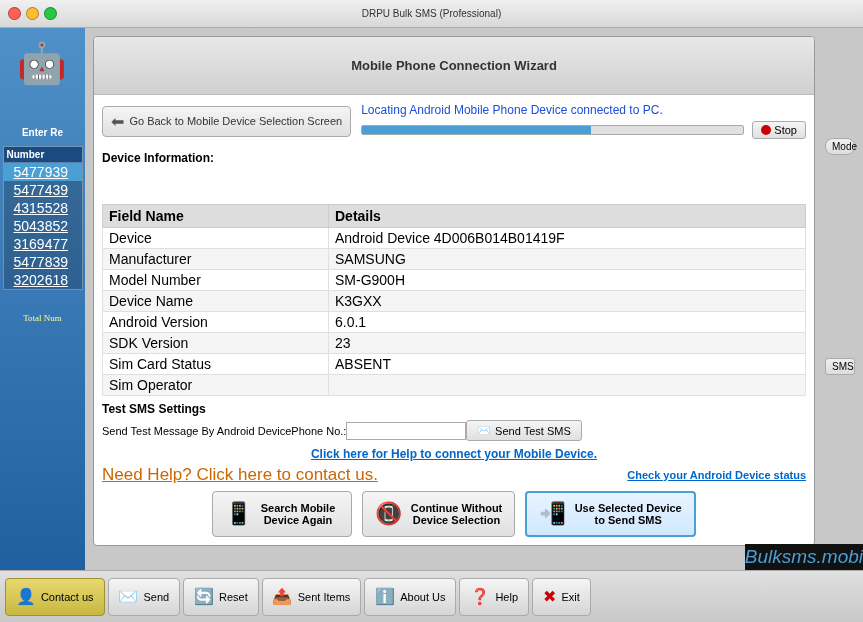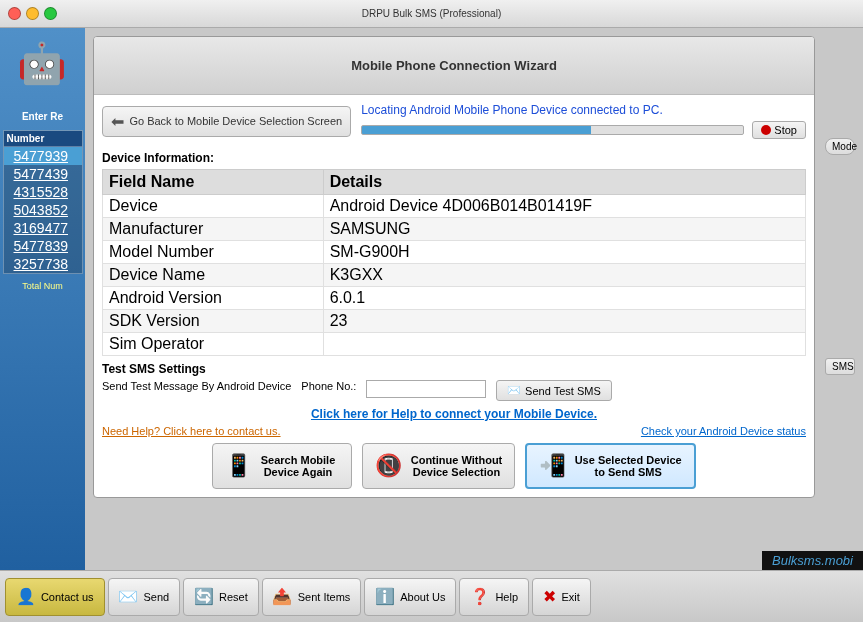--- a/index.html
+++ b/index.html
@@ -140,21 +140,22 @@
     
     .device-info-label {
       font-weight: bold;
       font-size: 12px;
       margin: 4px 0;
     }
 
     .info-table {
       width: 100%;
       border-collapse: collapse;
-      font-size: 16px;
+      font-size: 14px;
+      margin-top: 35px;
     }
     .info-table thead tr {
       background: #ddd;
     }
     .info-table th {
       text-align: left;
       padding: 3px 6px;
       border: 1px solid #ccc;
       font-weight: bold;
     }
@@ -170,22 +171,21 @@
     }
 
     
     .test-sms-label {
       font-weight: bold;
       font-size: 12px;
       margin: 6px 0 4px 0;
     }
     .test-sms-row {
       display: flex;
-      align-items: flex-start;
-      gap: 10px;
+      align-items: center;
     }
     .test-sms-text {
       font-size: 11px;
     }
     .phone-label {
       font-size: 11px;
     }
     .phone-input {
       border: 1px solid #aaa;
       padding: 2px 4px;
@@ -219,28 +219,29 @@
     
     .bottom-section {
       display: flex;
       align-items: center;
       justify-content: space-between;
       margin: 2px 0;
     }
     .need-help-link {
       color: #cc6600;
       text-decoration: underline;
-      font-size: 11px;
+      font-size: 17px;
       cursor: pointer;
     }
     .check-status-link {
       color: #0066cc;
       text-decoration: underline;
       font-size: 11px;
       cursor: pointer;
+      font-weight: bold;
     }
 
     
     .action-buttons {
       display: flex;
       gap: 10px;
       justify-content: center;
       margin-top: 4px;
     }
     .action-btn {
@@ -319,22 +320,22 @@
       color: #7a6000;
     }
 
     
     .bulksms-bar {
       position: absolute;
       bottom: 52px;
       right: 0;
       background: #111;
       color: #fff;
-      padding: 2px 10px;
-      font-size: 13px;
+      padding: 2px 0;
+      font-size: 19px;
       font-style: italic;
     }
     .bulksms-bar span {
       color: #4a9fd4;
     }
 
     
     .app-sidebar {
       position: absolute;
       left: 0;
@@ -357,21 +358,21 @@
       align-items: center;
       justify-content: center;
       font-size: 40px;
       margin-bottom: 5px;
     }
 
     .enter-re-label {
       color: #fff;
       font-size: 10px;
       font-weight: bold;
-      margin-top: 10px;
+      margin-top: 26px;
     }
 
     .number-list {
       width: 80px;
       background: rgba(0,0,0,0.2);
       border: 1px solid rgba(255,255,255,0.3);
       margin-top: 3px;
     }
     .number-list-header {
       background: #1a4a80;
@@ -388,21 +389,22 @@
       text-decoration: underline;
     }
     .number-item.selected {
       background: #4a9fd4;
     }
 
     .total-num-label {
       color: #ffff88;
       font-size: 9px;
       text-align: center;
-      margin-top: 2px;
+      margin-top: 18px;
+      font-family: Liberation Serif, serif;
     }
   </style>
 </head>
 <body>
 
 <div class="title-bar">
   <div class="title-bar-buttons">
     <div class="tb-btn tb-close"></div>
     <div class="tb-btn tb-min"></div>
     <div class="tb-btn tb-max"></div>
@@ -414,21 +416,21 @@
   <div class="android-logo">🤖</div>
   <div class="enter-re-label">Enter Re</div>
   <div class="number-list">
     <div class="number-list-header">Number</div>
     <div class="number-item selected">5477939</div>
     <div class="number-item">5477439</div>
     <div class="number-item">4315528</div>
     <div class="number-item">5043852</div>
     <div class="number-item">3169477</div>
     <div class="number-item">5477839</div>
-    <div class="number-item">3257738</div>
+    <div class="number-item">3202618</div>
   </div>
   <div class="total-num-label">Total Num</div>
 </div>
 
 <div class="gold-coin">$</div>
 
 <div style="position:absolute; left:85px; top:28px; right:0; bottom:52px; padding:8px; background:#c8c8c8;">
 
   <div style="position:absolute; right:8px; top:110px; background: linear-gradient(180deg,#f0f0f0,#ddd); border:1px solid #aaa; border-radius:8px; padding:2px 6px; font-size:10px; width:30px; text-align:center;">Mode</div>
   <div style="position:absolute; right:8px; top:330px; background: linear-gradient(180deg,#f0f0f0,#ddd); border:1px solid #aaa; border-radius:3px; padding:2px 6px; font-size:10px; width:30px; text-align:center;">SMS</div>
@@ -482,20 +484,24 @@
               <td>Device Name</td>
               <td>K3GXX</td>
             </tr>
             <tr>
               <td>Android Version</td>
               <td>6.0.1</td>
             </tr>
             <tr>
               <td>SDK   Version</td>
               <td>23</td>
+            </tr>
+            <tr>
+              <td>Sim Card Status</td>
+              <td>ABSENT</td>
             </tr>
             <tr>
               <td>Sim Operator</td>
               <td></td>
             </tr>
           </tbody>
       </table>
 
       <div class="test-sms-label">Test SMS Settings</div>
       <div class="test-sms-row">

